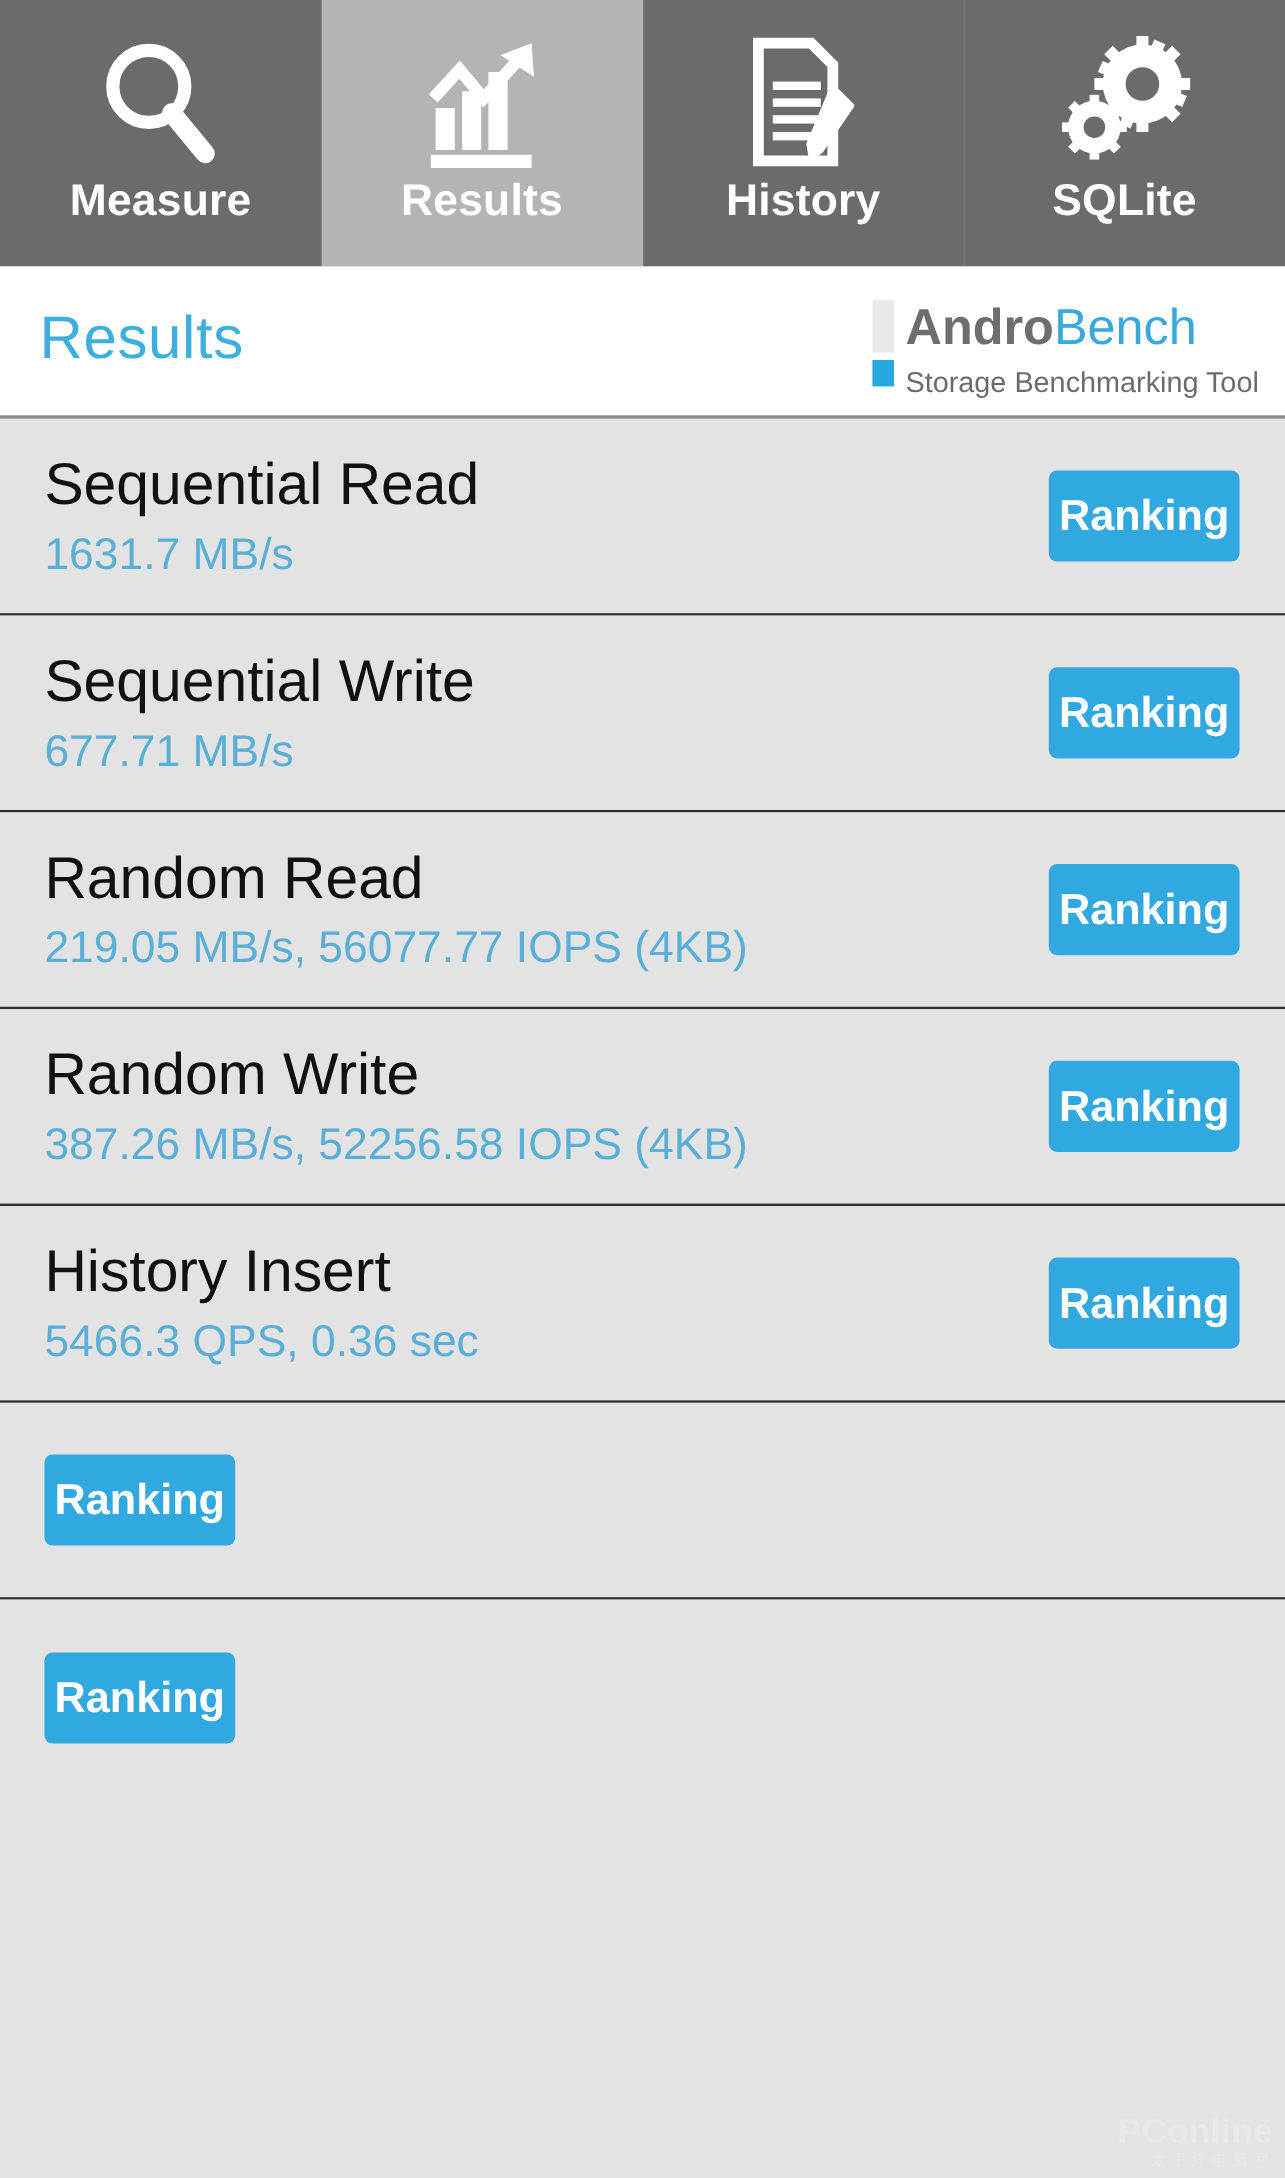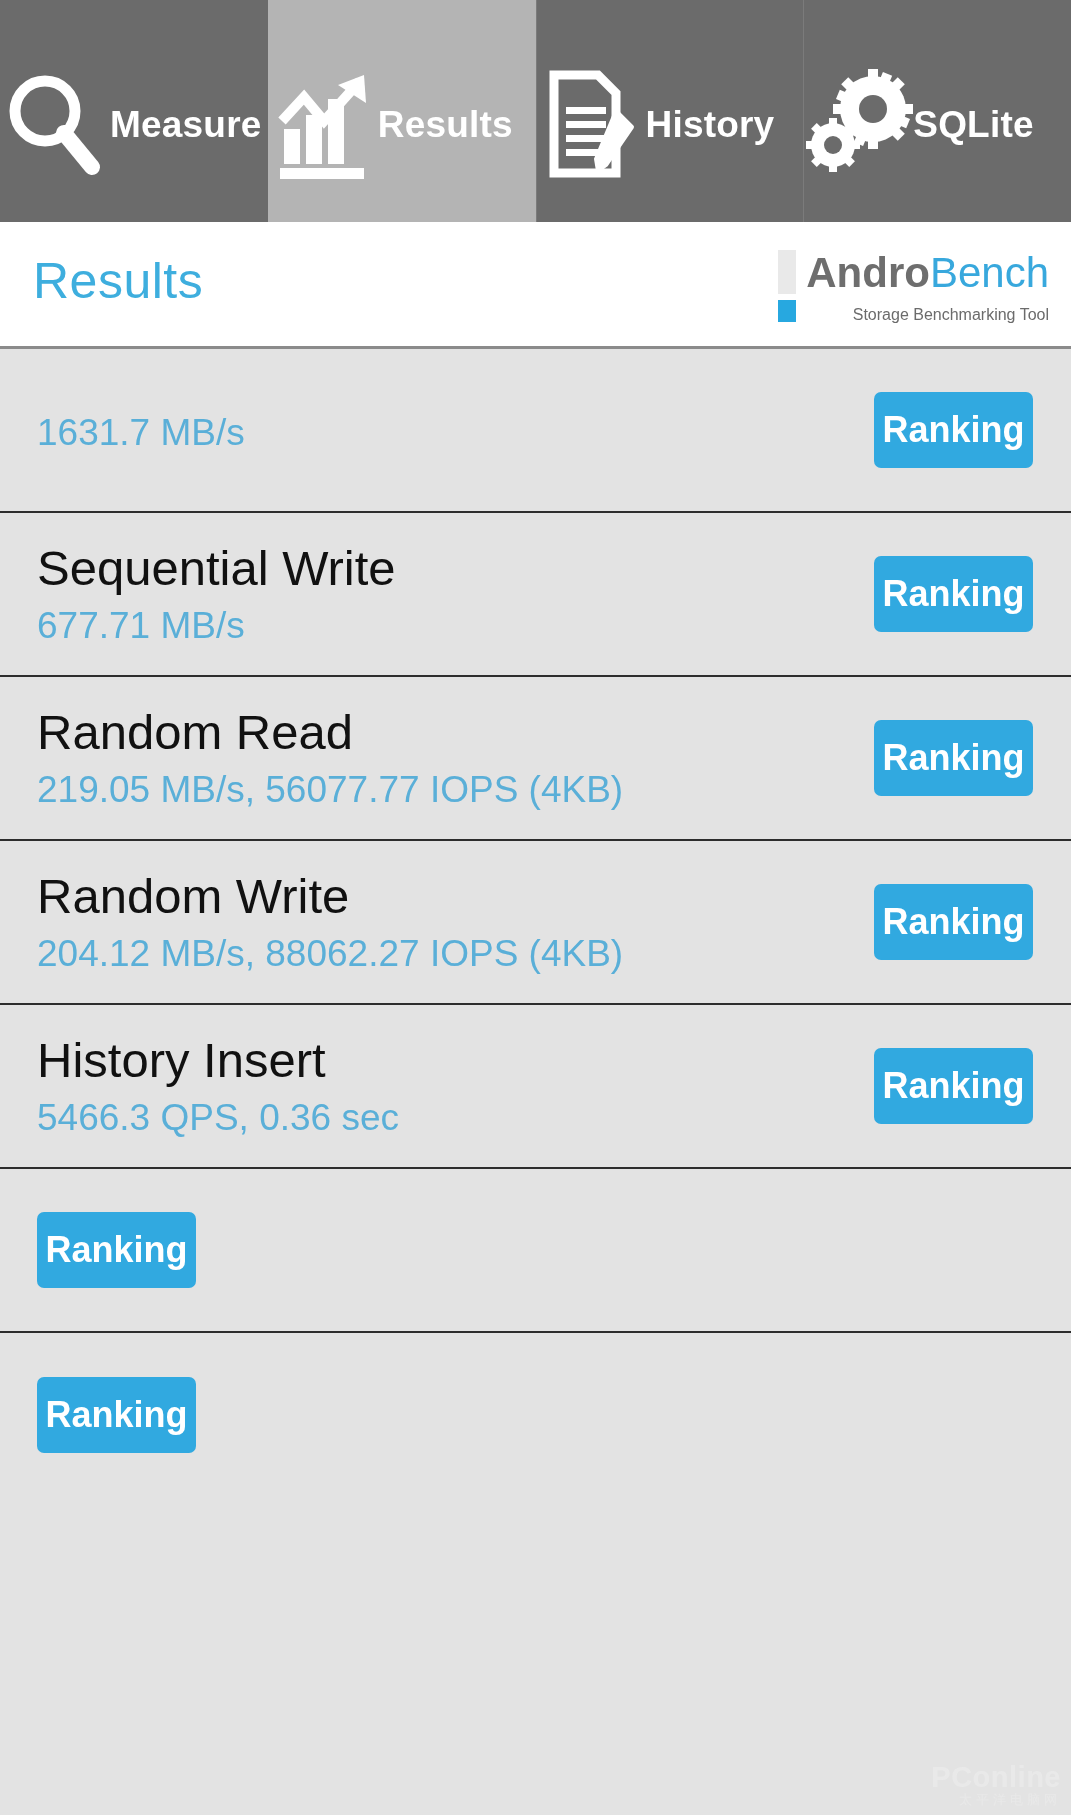--- a/index.html
+++ b/index.html
@@ -19,21 +19,21 @@
   .tabbar {
     display: flex;
     width: 1071px;
     height: 222px;
     background: #696969;
   }
   .tab {
     flex: 1 1 0;
     position: relative;
     display: flex;
-    flex-direction: row;
+    flex-direction: column;
     align-items: center;
     justify-content: flex-start;
     background: #6b6b6b;
     box-sizing: border-box;
     padding-top: 26px;
   }
   .tab.active {
     background: #b4b4b4;
   }
   .tab.sep-left::before {
@@ -108,21 +108,21 @@
   .logo-text { display: flex; flex-direction: column; }
   .logo-word {
     font-size: 42px;
     line-height: 58px;
     font-family: "Liberation Sans", sans-serif;
     white-space: nowrap;
   }
   .logo-andro { color: #6e6e6e; font-weight: bold; }
   .logo-bench { color: #38a8dd; font-weight: normal; }
   .logo-tag {
-    font-size: 16px;
+    font-size: 24px;
     color: #6b6b6b;
     text-align: right;
     margin-top: 4px;
     font-family: "Liberation Sans", sans-serif;
     white-space: nowrap;
   }
 
   
   .list {
     width: 1071px;
@@ -294,20 +294,21 @@
       </div>
       <div class="logo-tag">Storage Benchmarking Tool</div>
     </div>
   </div>
 </div>
 
 <div class="list">
 
   <div class="row">
     <div class="row-text">
+      <div class="row-title">Sequential Read</div>
       <div class="row-value">1631.7 MB/s</div>
     </div>
     <button class="rank-btn">Ranking</button>
   </div>
 
   <div class="row">
     <div class="row-text">
       <div class="row-title">Sequential Write</div>
       <div class="row-value">677.71 MB/s</div>
     </div>
@@ -318,21 +319,21 @@
     <div class="row-text">
       <div class="row-title">Random Read</div>
       <div class="row-value">219.05 MB/s, 56077.77 IOPS (4KB)</div>
     </div>
     <button class="rank-btn">Ranking</button>
   </div>
 
   <div class="row">
     <div class="row-text">
       <div class="row-title">Random Write</div>
-      <div class="row-value">204.12 MB/s, 88062.27 IOPS (4KB)</div>
+      <div class="row-value">387.26 MB/s, 52256.58 IOPS (4KB)</div>
     </div>
     <button class="rank-btn">Ranking</button>
   </div>
 
   <div class="row">
     <div class="row-text">
       <div class="row-title">History Insert</div>
       <div class="row-value">5466.3 QPS, 0.36 sec</div>
     </div>
     <button class="rank-btn">Ranking</button>

